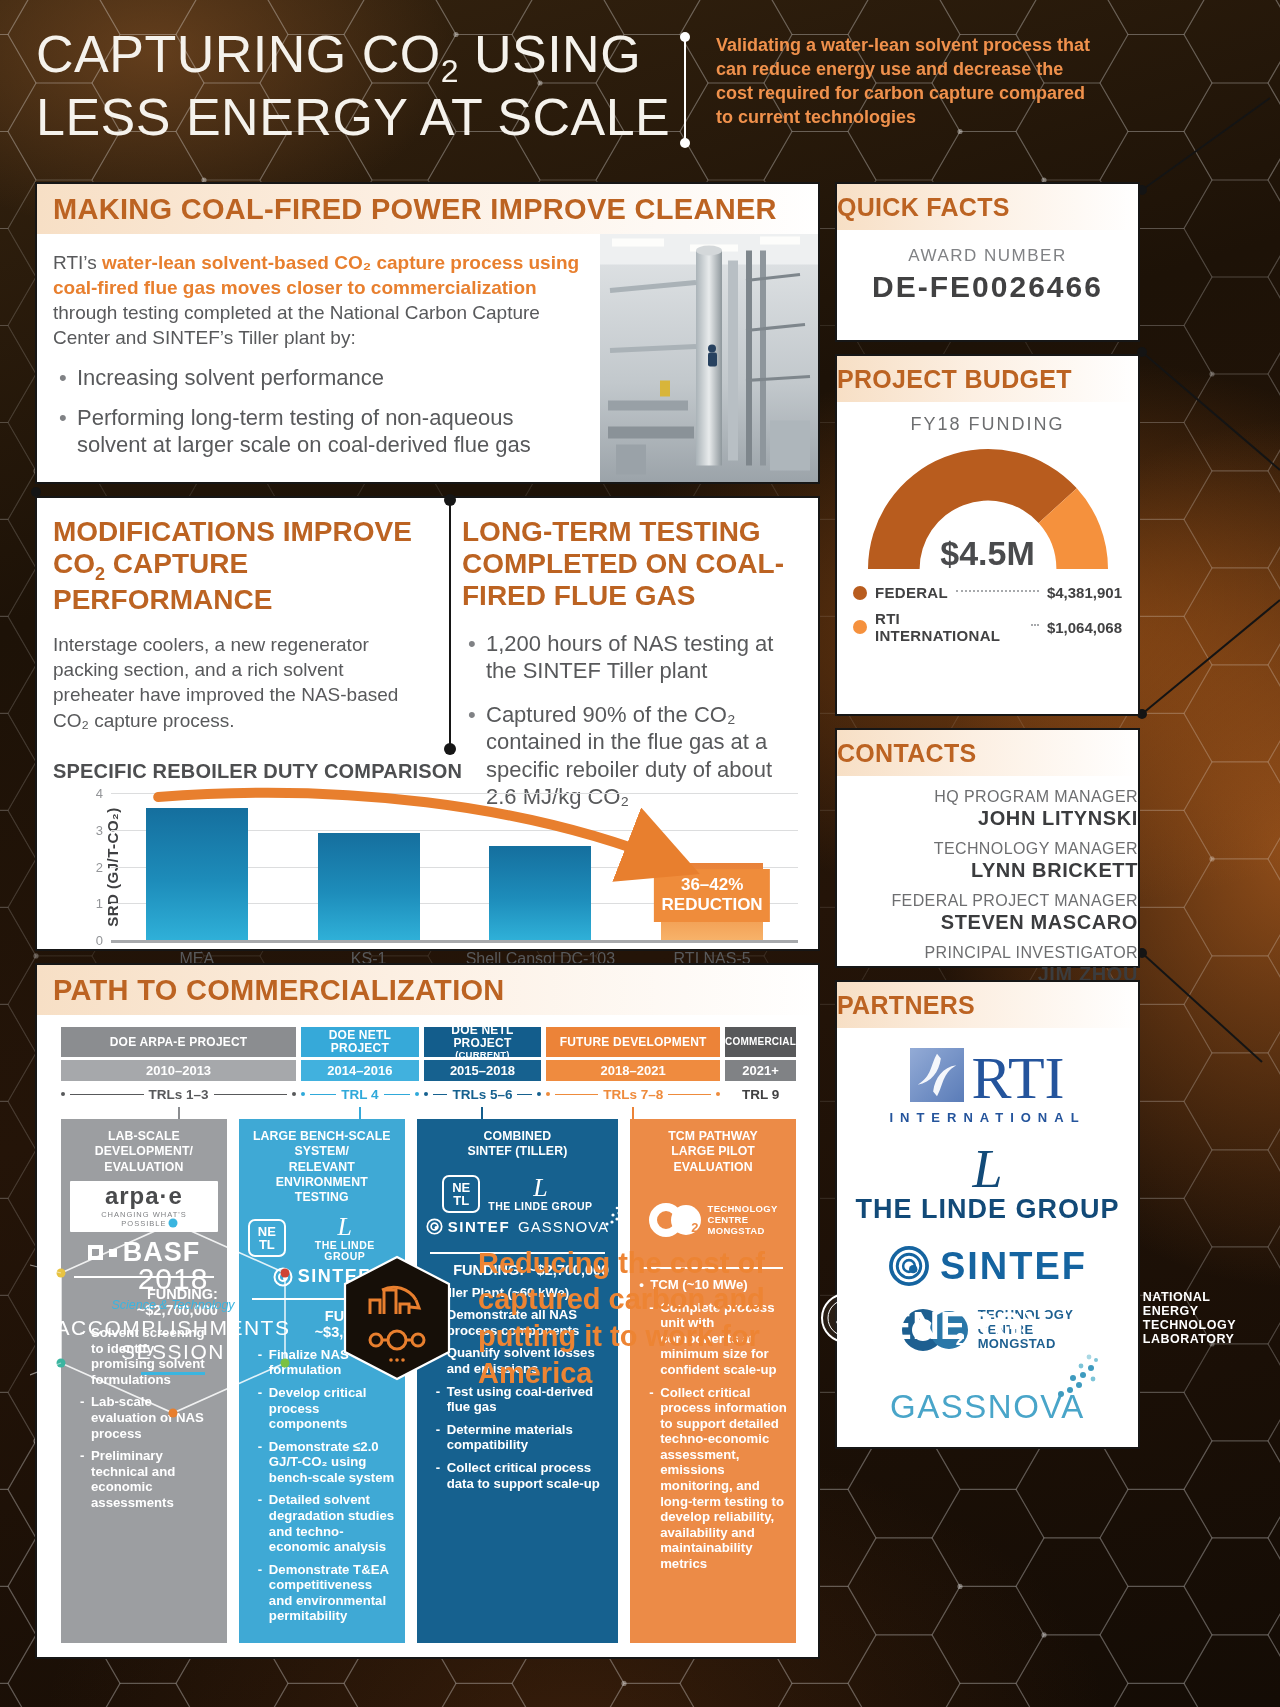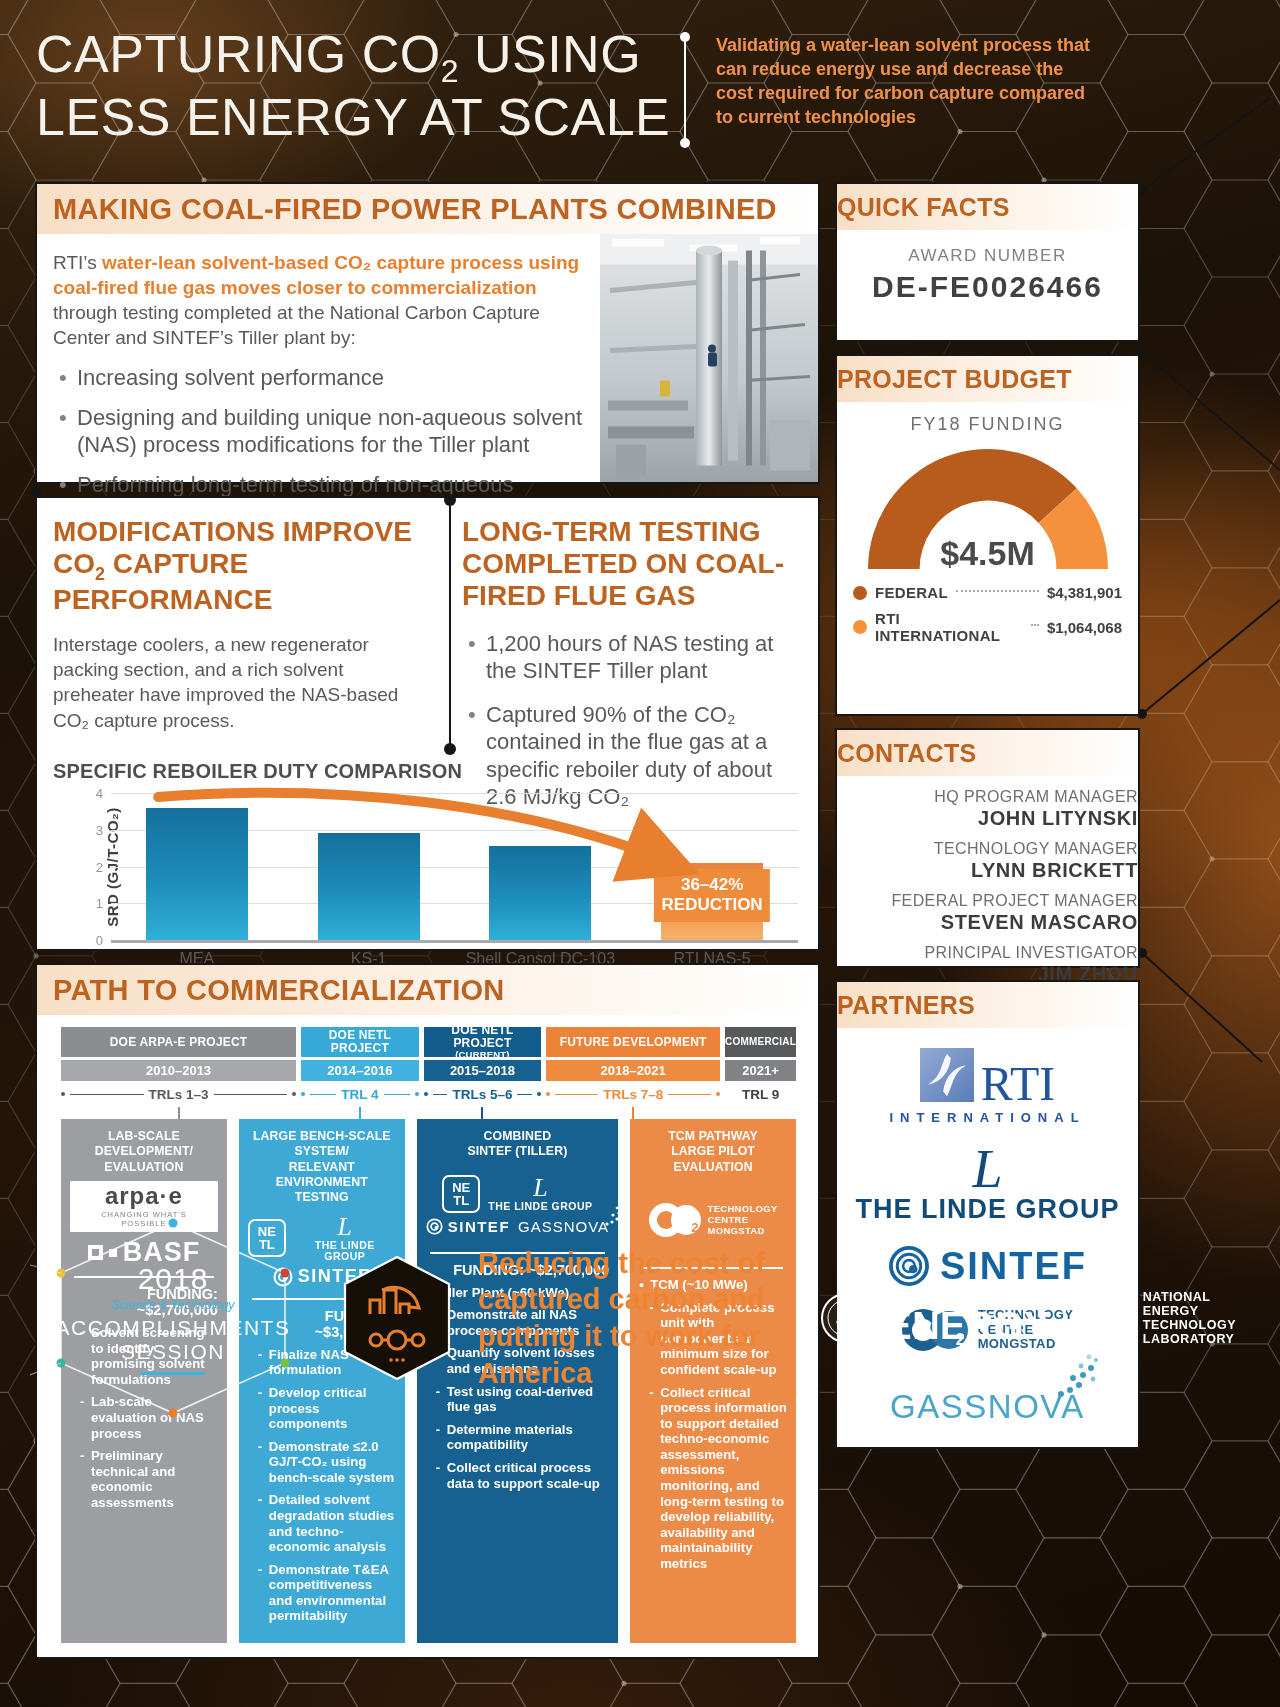--- a/index.html
+++ b/index.html
@@ -142,21 +142,21 @@
   .leg .lval { font-weight:bold; }
   .sb-contacts { height:240px; }
   .contacts-body { padding-top:12px; }
   .contact { text-align:right; margin-bottom:10px; }
   .role { font-size:16px; color:#6d6e70; letter-spacing:.4px; }
   .cname { font-size:20px; font-weight:bold; color:#3b3c3e; letter-spacing:.6px; margin-top:1px; }
   .sb-partners { flex:1; }
   .partners-body { display:flex; flex-direction:column; align-items:center; padding-top:10px; }
   .pl { display:flex; flex-direction:column; align-items:center; margin:10px 0; }
   .rti-row { display:flex; align-items:flex-end; gap:7px; }
-  .rti-word { font-family:"Liberation Serif",serif; font-size:48px; color:#24549c; line-height:.78; }
+  .rti-word { font-family:"Liberation Serif",serif; font-size:60px; color:#24549c; line-height:.78; }
   .rti-int { letter-spacing:7px; color:#24549c; font-size:13px; margin-top:8px; font-weight:bold; }
   .linde-big .lscript { font-family:"Liberation Serif",serif; font-style:italic; font-size:54px; color:#124a78; line-height:.9; text-align:center; }
   .linde-big .ltext { font-size:27px; font-weight:bold; color:#124a78; letter-spacing:1px; margin-top:0px; }
   .sintef-big { display:flex; align-items:center; gap:10px; color:#1564a0; font-weight:bold; font-size:38px; letter-spacing:2px; }
   .tcm-big { display:flex; align-items:center; gap:10px; }
   .tcm-big .tcm-c1 { width:42px; height:42px; border:10px solid #1d5f90; }
   .tcm-big .tcm-c2 { width:38px; height:38px; background:#2a77a8; margin-left:-14px; }
   .tcm-big .tcm-c2 .two { color:#fff; font-size:16px; right:3px; }
   .tcm-big .tcm-text { color:#1d5f90; font-size:13px; letter-spacing:.4px; }
   .gassnova-big { position:relative; color:#49a5c9; font-size:33px; letter-spacing:1.5px; margin-top:16px; }
@@ -586,28 +586,27 @@
       <div class="header-divider"></div>
       <p class="tagline">Validating a water-lean solvent process that can reduce energy use and decrease the cost required for carbon capture compared to current technologies</p>
     </header>
 
     <div class="content">
 
       <div class="left-col">
 
         <section class="panel p1">
           <div class="band">
-            <h2>MAKING COAL-FIRED POWER PLANTS COMBINED</h2>
+            <h2>MAKING COAL-FIRED POWER IMPROVE CLEANER</h2>
           </div>
           <div class="p1-body">
             <div class="p1-text">
               <p class="intro"><span>RTI’s </span><span class="hl">water-lean solvent-based CO₂ capture process using coal-fired flue gas moves closer to commercialization</span><span> through testing completed at the National Carbon Capture Center and SINTEF’s Tiller plant by:</span></p>
               <ul class="dots">
                   <li class="sub">Increasing solvent performance</li>
-                  <li class="sub">Designing and building unique non-aqueous solvent (NAS) process modifications for the Tiller plant</li>
                   <li class="sub">Performing long-term testing of non-aqueous solvent at larger scale on coal-derived flue gas</li>
                 </ul>
             </div>
             <div class="photo">
               <svg viewBox="0 0 218 255" preserveAspectRatio="xMidYMid slice">
                 <defs>
                   <linearGradient id="phbg" x1="0" y1="0" x2="0" y2="1">
                     <stop offset="0" stop-color="#e3e6e8"></stop>
                       <stop offset=".6" stop-color="#c2c8cc"></stop>
                       <stop offset="1" stop-color="#9aa2a8"></stop>

